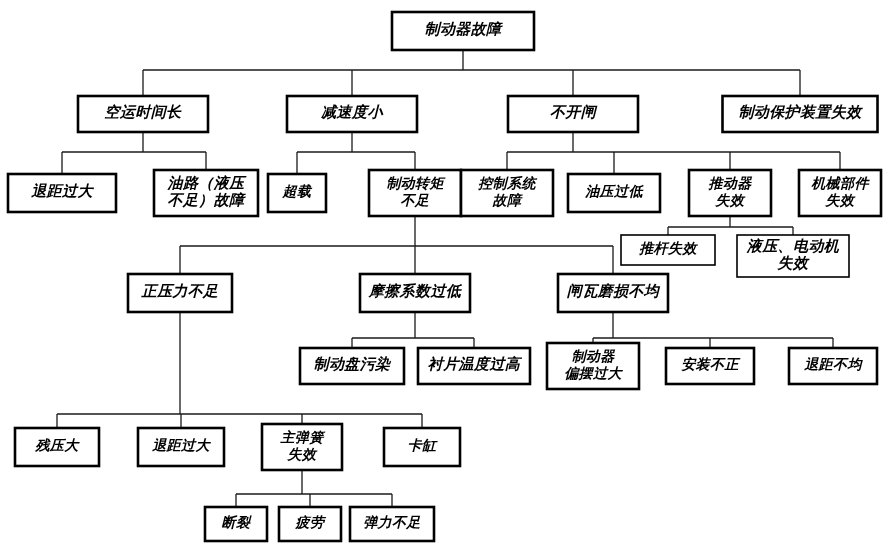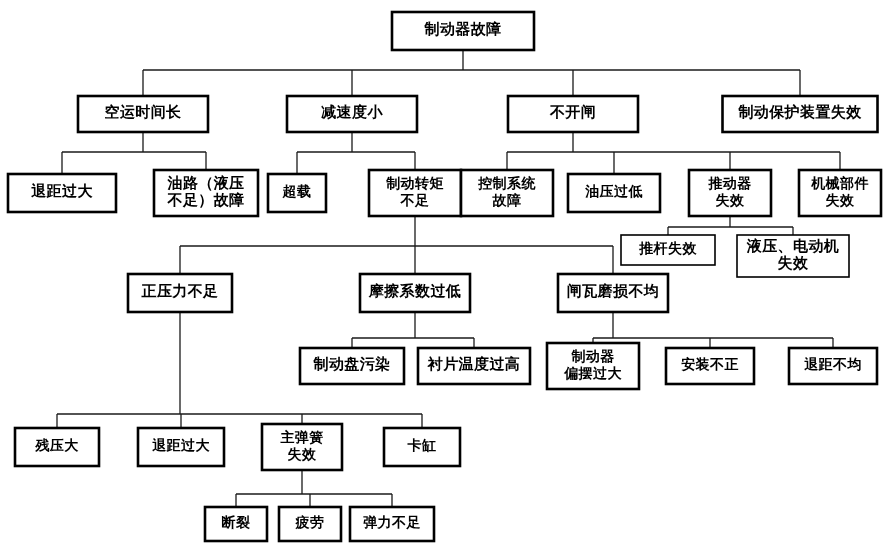--- a/index.html
+++ b/index.html
@@ -1,20 +1,20 @@
 <!DOCTYPE html>
 <html><head>
 <meta charset="utf-8">
 <style>
   html,body{margin:0;padding:0;background:#ffffff;}
   body{
     width:890px;height:549px;overflow:hidden;
     font-family:"Liberation Serif","DejaVu Serif",serif;
   }
-  #diagram-root{position:relative;width:890px;height:549px;background:#fff;}
+  #diagram-root{position:relative;width:890px;height:549px;background:#fff;font-style:italic;}
   svg#tree{position:absolute;left:0;top:0;width:890px;height:549px;}
   .node-rect{fill:#ffffff;stroke:#000000;}
   .node-rect.thick{stroke-width:2.6;}
   .node-rect.thin{stroke-width:1.6;}
   .link{stroke:#1a1a1a;fill:none;stroke-width:1.3;}
   .node-label{
     font-family:"Liberation Serif","DejaVu Serif",serif;
     fill:#000000;text-anchor:middle;dominant-baseline:middle;
     font-size:15px;font-weight:600;letter-spacing:0.4px;
   }

